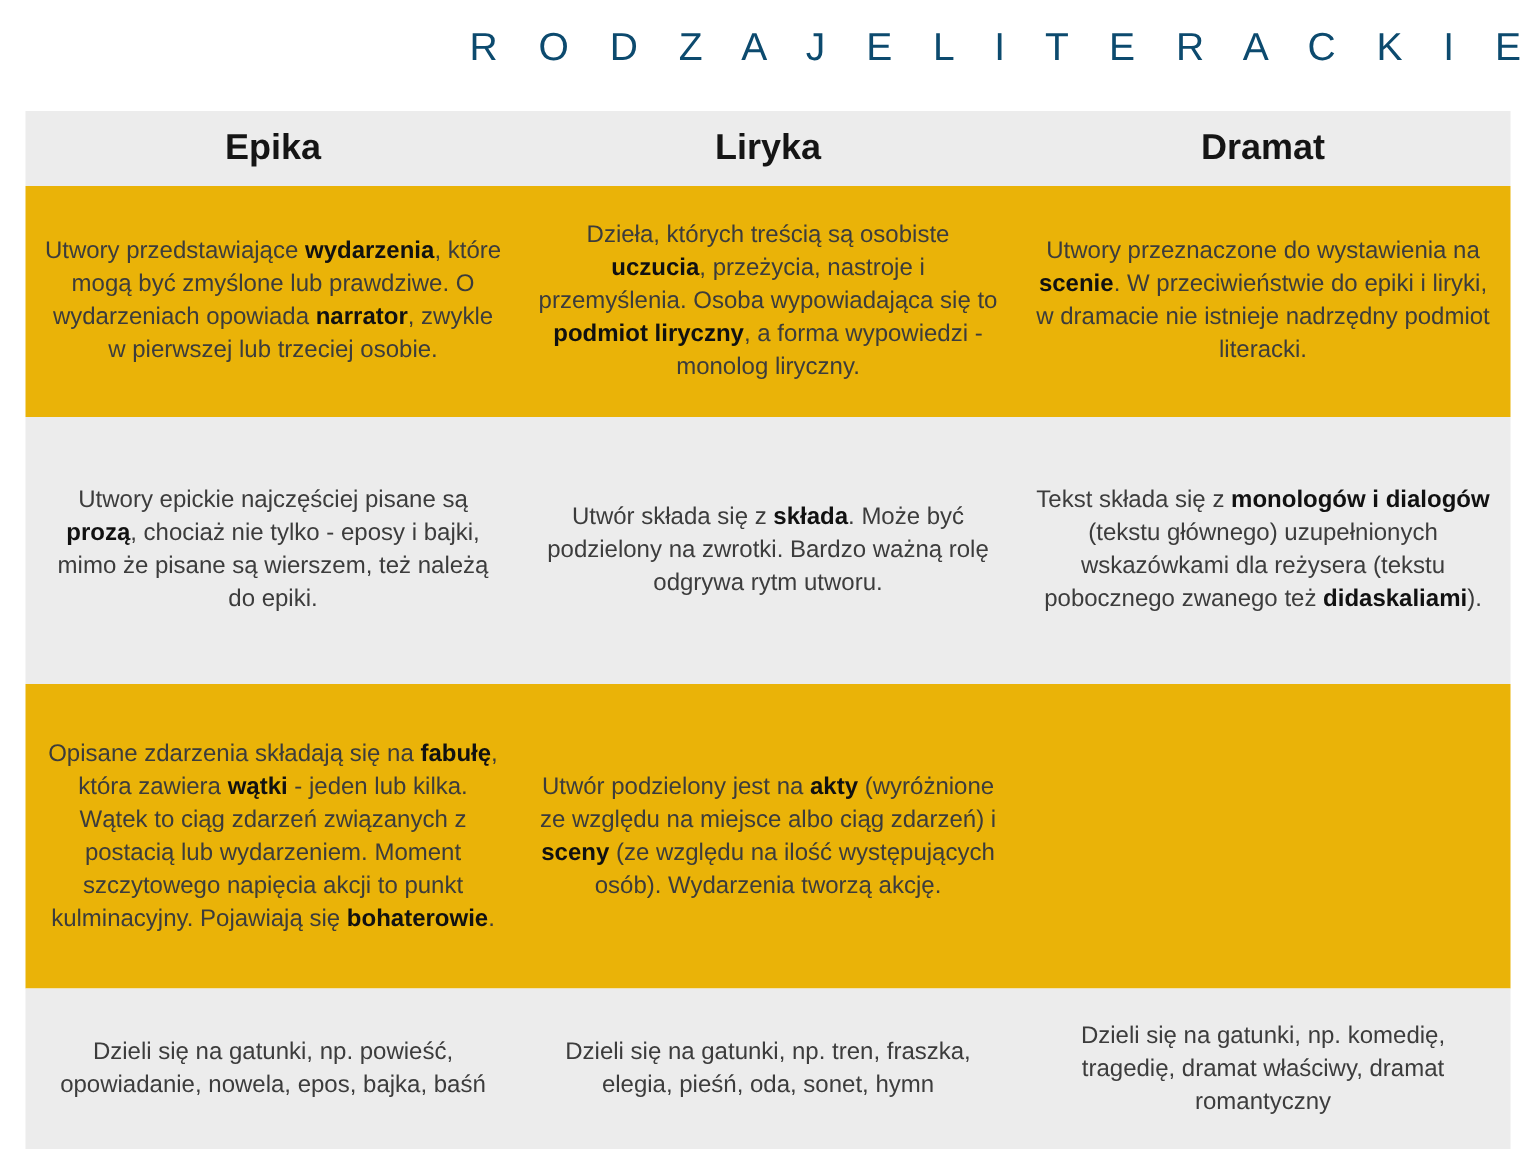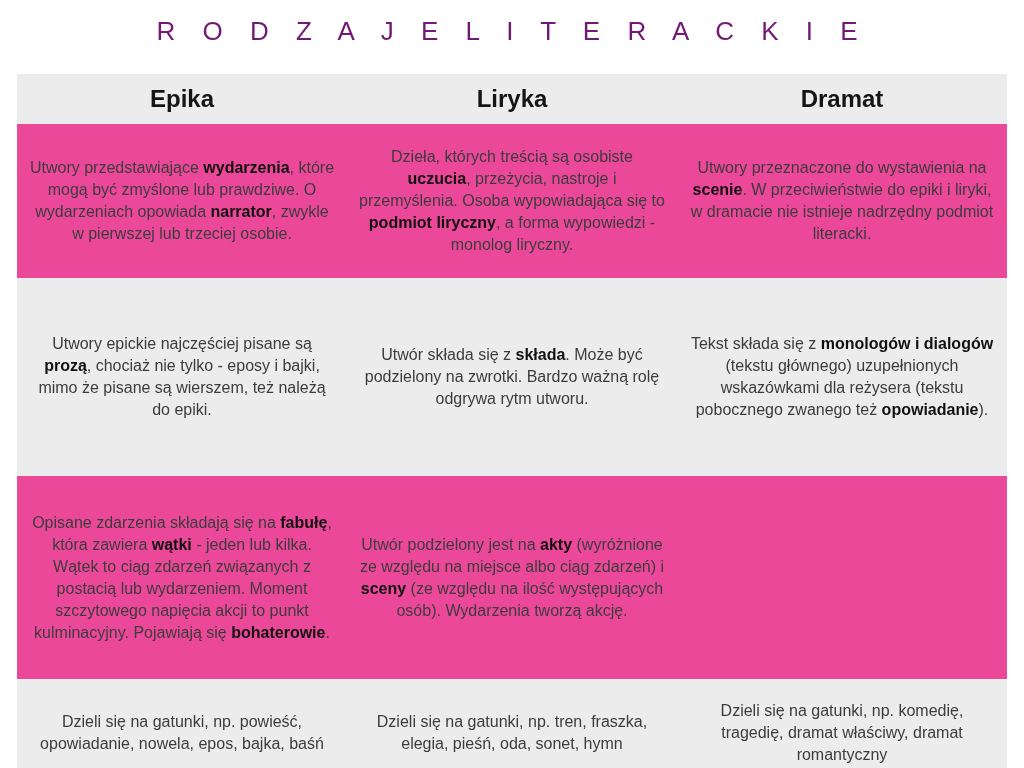--- a/index.html
+++ b/index.html
@@ -10,39 +10,39 @@
     height: 768px;
     overflow: hidden;
     font-family: "Liberation Sans", "DejaVu Sans", sans-serif;
   }
   .page {
     width: 1024px;
     height: 768px;
     background: #ffffff;
   }
   .page-title {
-    text-align: center;
+    text-align: right;
     padding-top: 16px;
     height: 42px;
     font-size: 26px;
     font-weight: 400;
     letter-spacing: 10px;
-    color: #701a75;
+    color: #0c4a6e;
     white-space: nowrap;
   }
   .table {
     margin: 16px 17px;
   }
   .row {
     display: grid;
     grid-template-columns: 1fr 1fr 1fr;
     box-sizing: border-box;
   }
   .row-gray { background: #ececec; }
-  .row-white { background: #ec4899; }
+  .row-white { background: #eab308; }
   .header-row { height: 50px; }
   .header-cell {
     display: flex;
     align-items: center;
     justify-content: center;
     font-size: 24px;
     font-weight: bold;
     color: #151515;
   }
   .cell {
@@ -51,21 +51,21 @@
     justify-content: center;
     text-align: center;
     font-size: 16px;
     line-height: 22px;
     color: #3c3c3c;
     padding: 0 12px;
     box-sizing: border-box;
   }
   .cell b { color: #111111; font-weight: bold; }
   .r1 { height: 154px; }
-  .r2 { height: 198px; }
+  .r2 { height: 178px; }
   .r3 { height: 203px; }
   .r4 { height: 107px; }
 </style>
 </head>
 <body>
 
 <div class="page">
 
   <div class="page-title">R O D Z A J E   L I T E R A C K I E</div>
 
@@ -90,21 +90,21 @@
     </div>
 
     <div class="row row-gray r2">
       <div class="cell">
           <div><span>Utwory epickie najczęściej pisane są </span><b>prozą</b><span>, chociaż nie tylko - eposy i bajki, mimo że pisane są wierszem, też należą do epiki.</span></div>
         </div>
       <div class="cell">
           <div><span>Utwór składa się z </span><b>składa</b><span>. Może być podzielony na zwrotki. Bardzo ważną rolę odgrywa rytm utworu.</span></div>
         </div>
       <div class="cell">
-          <div><span>Tekst składa się z </span><b>monologów i dialogów</b><span> (tekstu głównego) uzupełnionych wskazówkami dla reżysera (tekstu pobocznego zwanego też </span><b>opowiadanie</b><span>).</span></div>
+          <div><span>Tekst składa się z </span><b>monologów i dialogów</b><span> (tekstu głównego) uzupełnionych wskazówkami dla reżysera (tekstu pobocznego zwanego też </span><b>didaskaliami</b><span>).</span></div>
         </div>
     </div>
 
     <div class="row row-white r3">
       <div class="cell">
           <div><span>Opisane zdarzenia składają się na </span><b>fabułę</b><span>, która zawiera </span><b>wątki</b><span> - jeden lub kilka. Wątek to ciąg zdarzeń związanych z postacią lub wydarzeniem. Moment szczytowego napięcia akcji to punkt kulminacyjny. Pojawiają się </span><b>bohaterowie</b><span>.</span></div>
         </div>
       <div class="cell">
           <div><span>Utwór podzielony jest na </span><b>akty</b><span> (wyróżnione ze względu na miejsce albo ciąg zdarzeń) i </span><b>sceny</b><span> (ze względu na ilość występujących osób). Wydarzenia tworzą akcję.</span></div>
         </div>

